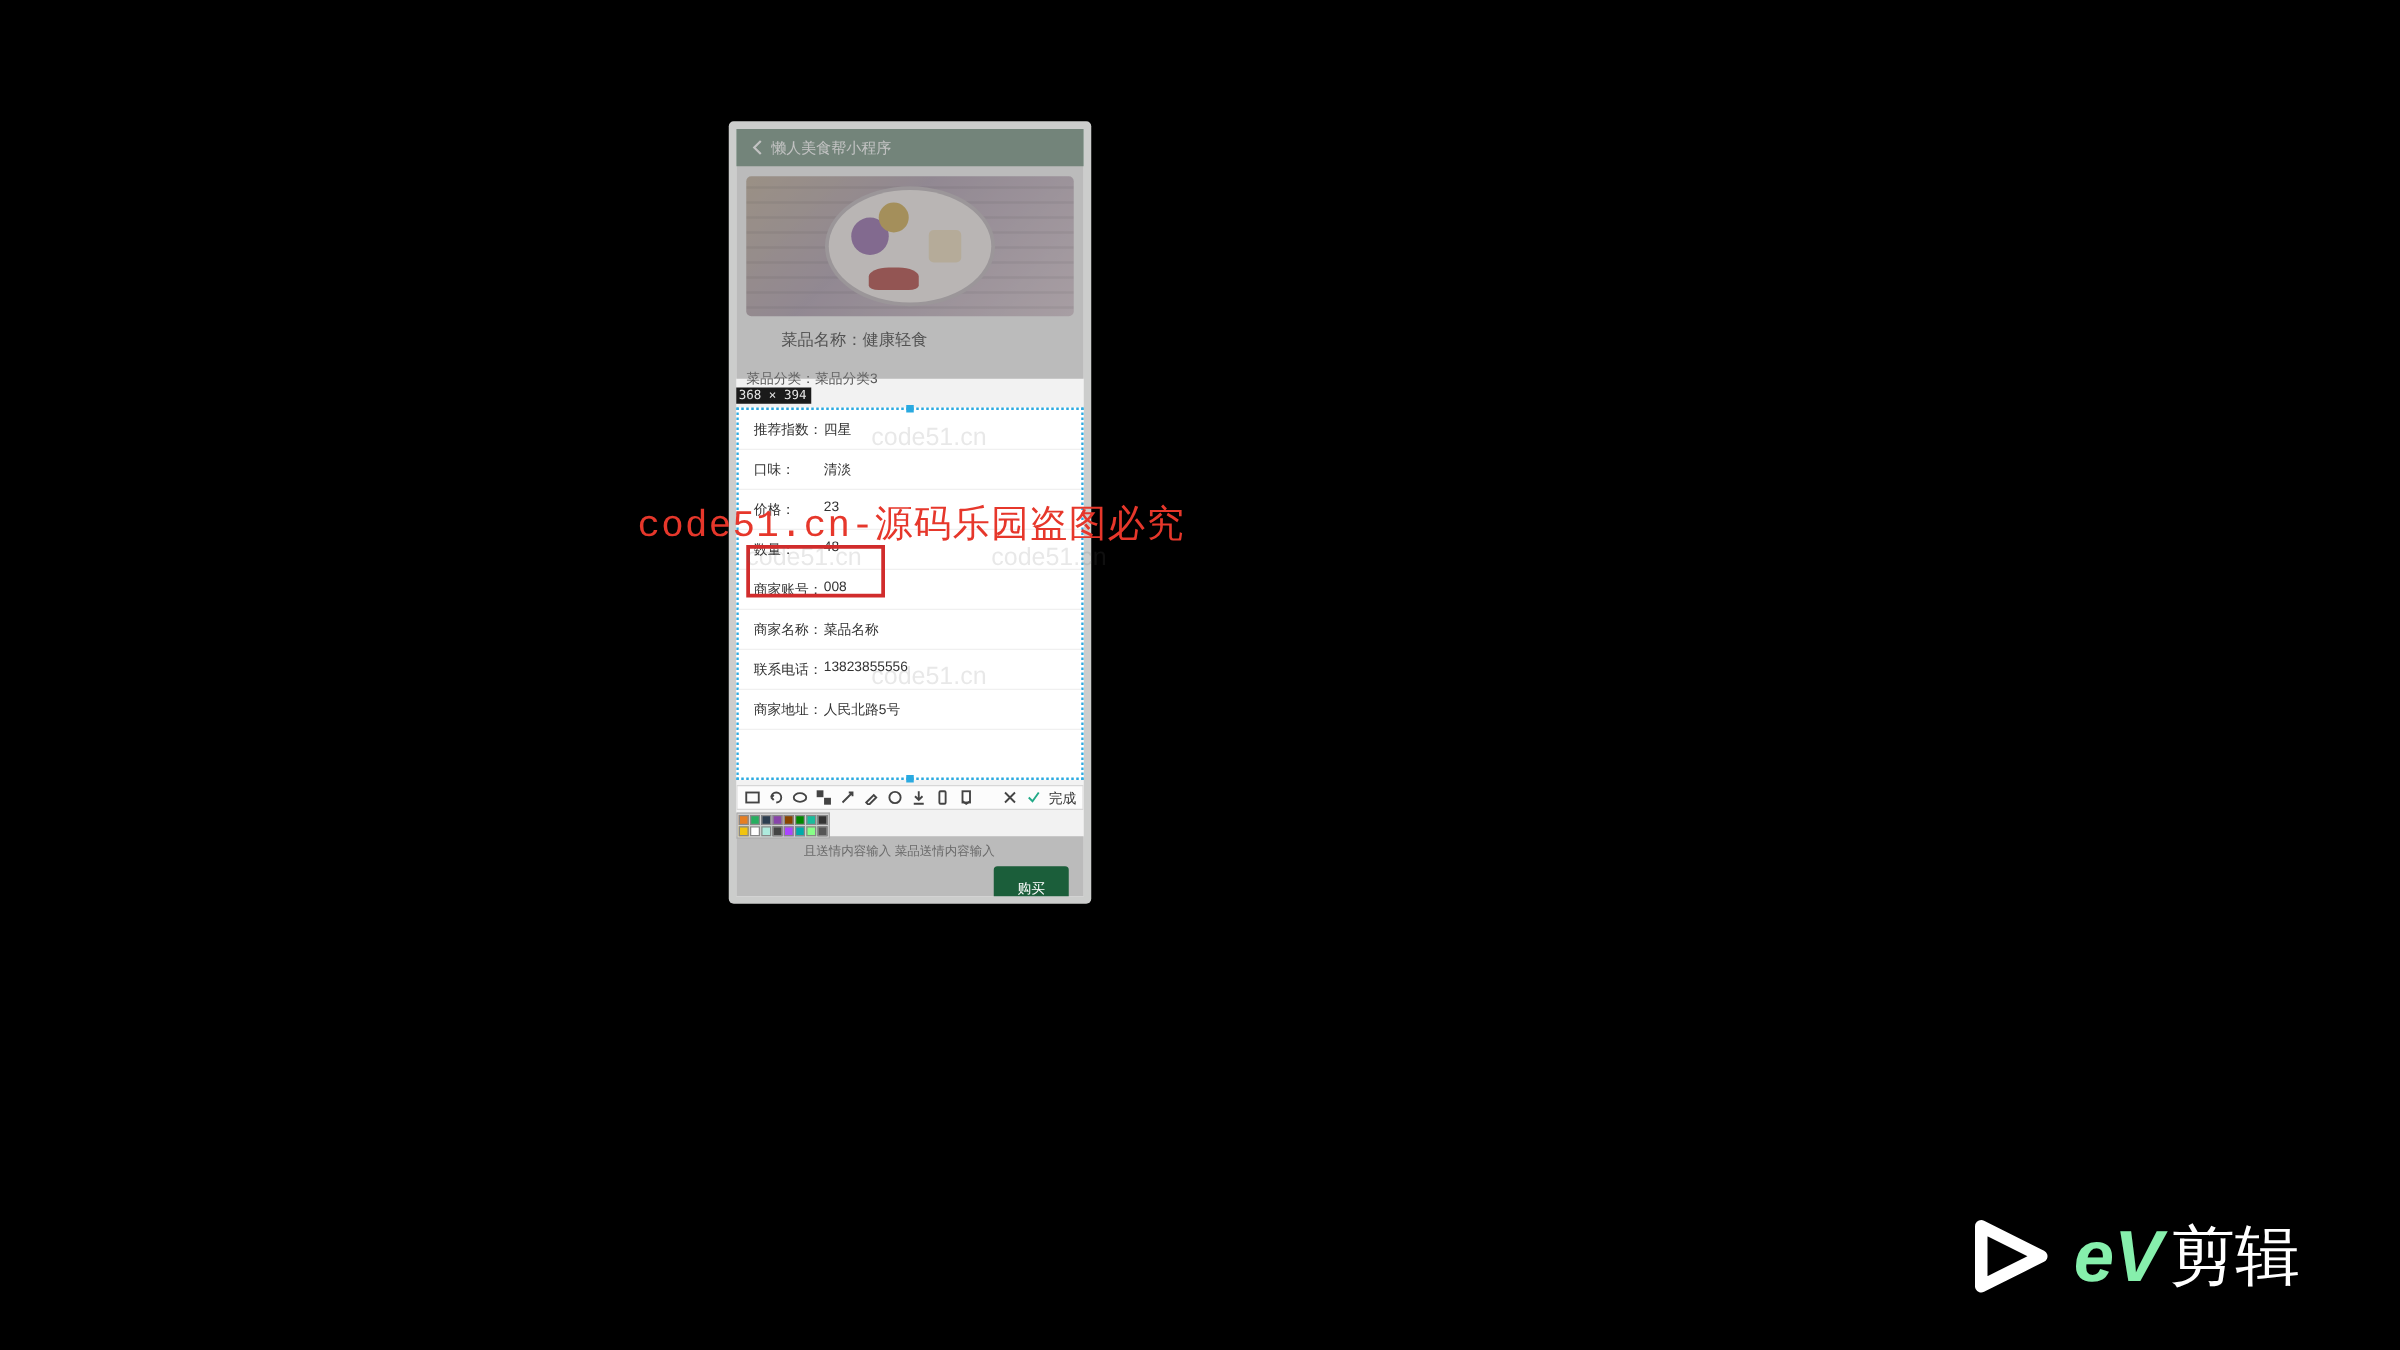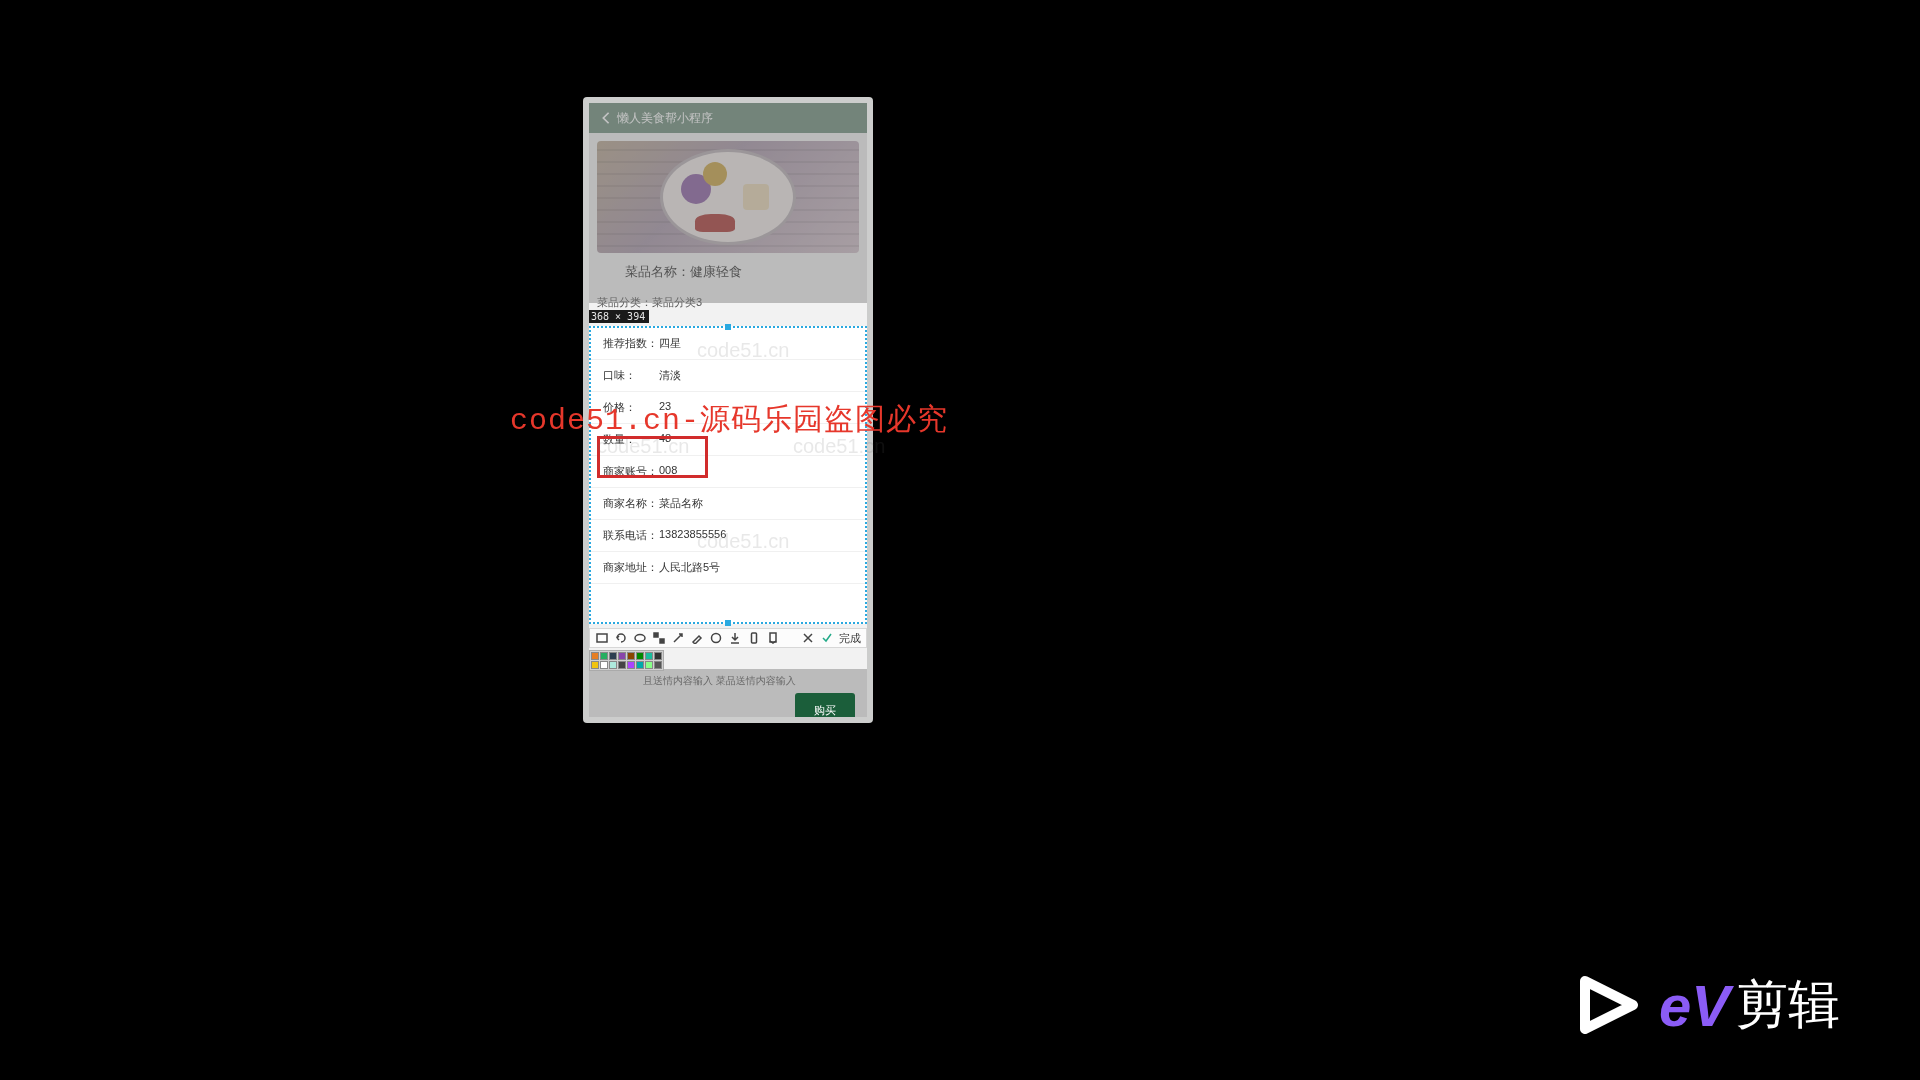--- a/index.html
+++ b/index.html
@@ -58,21 +58,21 @@
   .wm1 { left:697px; top:339px; }
   .wm2 { left:597px; top:435px; }
   .wm3 { left:793px; top:435px; }
   .wm4 { left:697px; top:530px; }
 
   .red-overlay { position:absolute; left:510px; top:399px; color:#e6372b; font-size:30px; font-weight:500; letter-spacing:1px; white-space:nowrap; z-index:40; font-family:Liberation Mono, monospace; }
 
   .ev-logo { position:absolute; right:80px; bottom:40px; display:flex; align-items:center; }
   .ev-play { width:64px; height:64px; }
   .ev-play svg { width:64px; height:64px; }
-  .ev-text { color:#8b5cf6; font-size:58px; font-weight:700; margin-left:18px; letter-spacing:0; font-style:italic; }
+  .ev-text { color:#86efac; font-size:58px; font-weight:700; margin-left:18px; letter-spacing:0; font-style:italic; }
   .ev-cn { color:#fff; font-size:52px; margin-left:6px; }
 </style>
 </head>
 <body>
 
 <div class="phone">
   <div class="phone-inner">
 
     <div class="header">
       <div class="back-btn">

